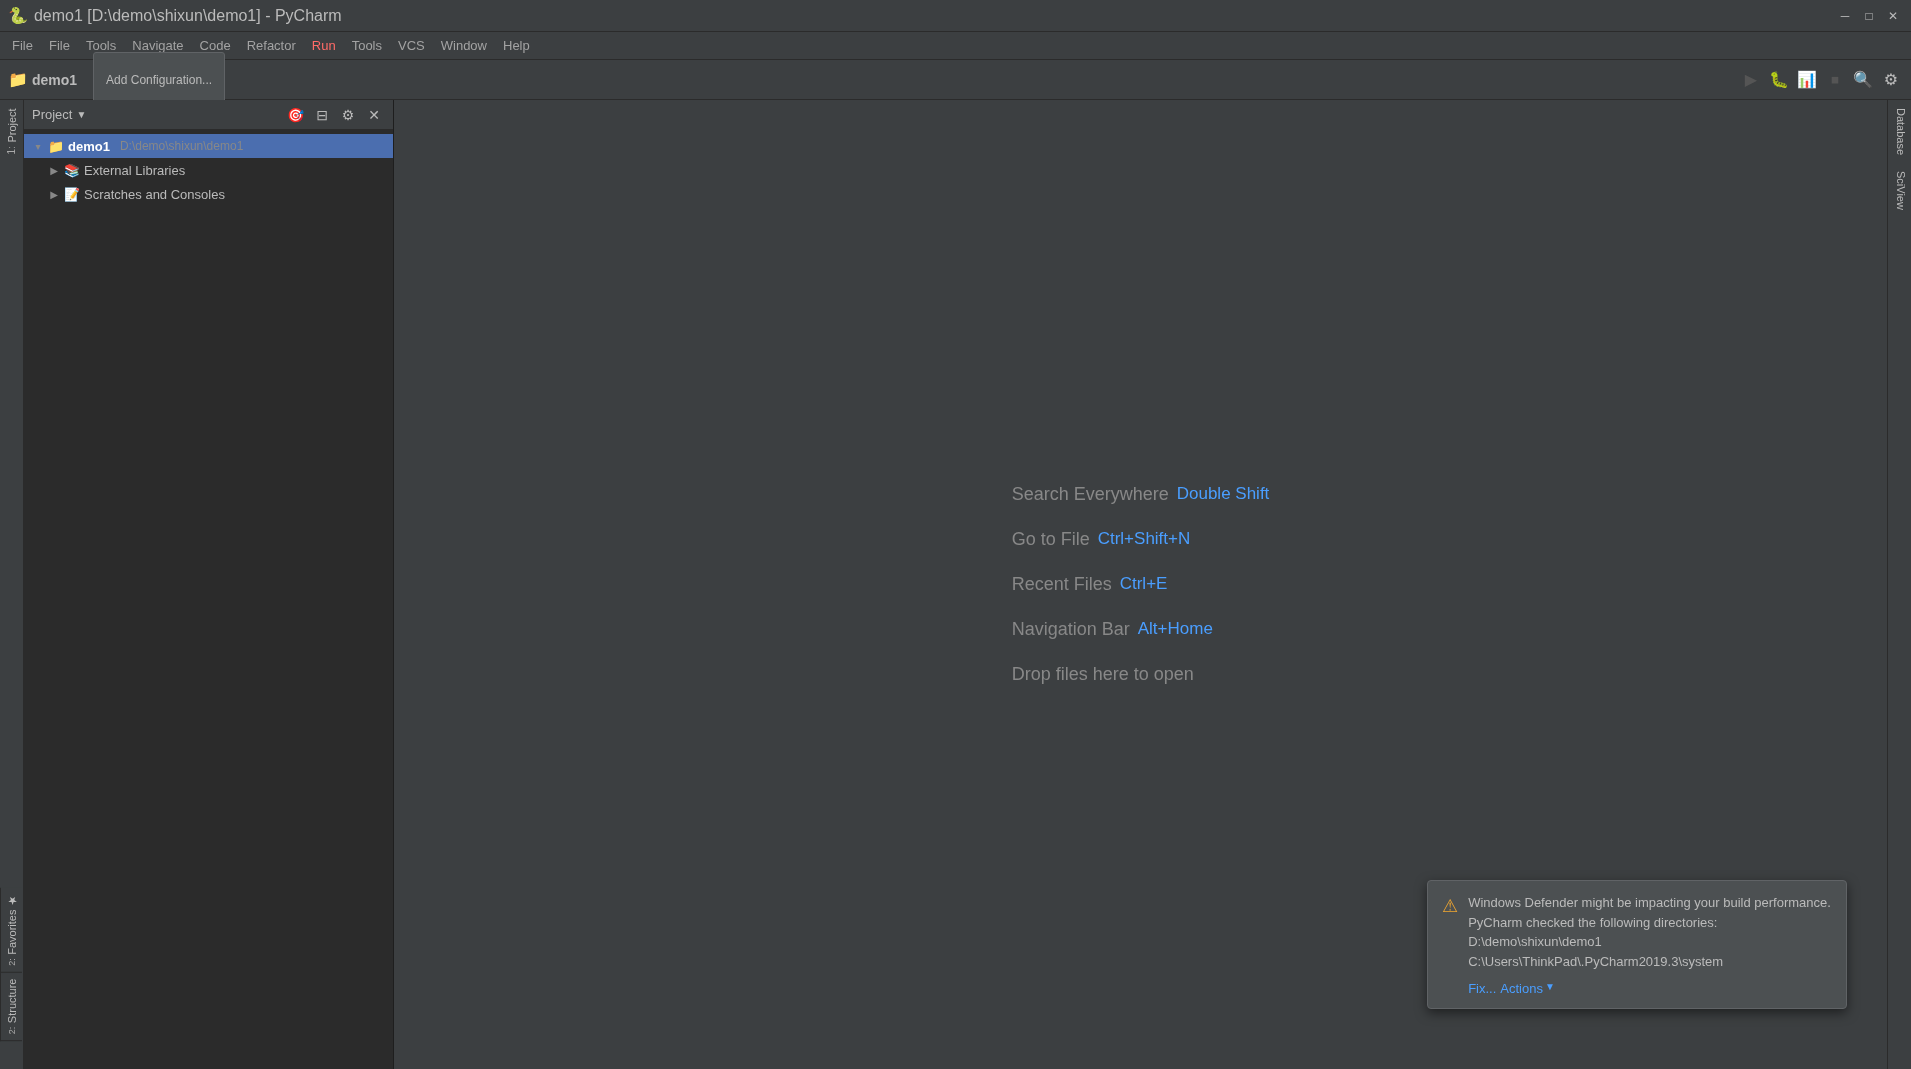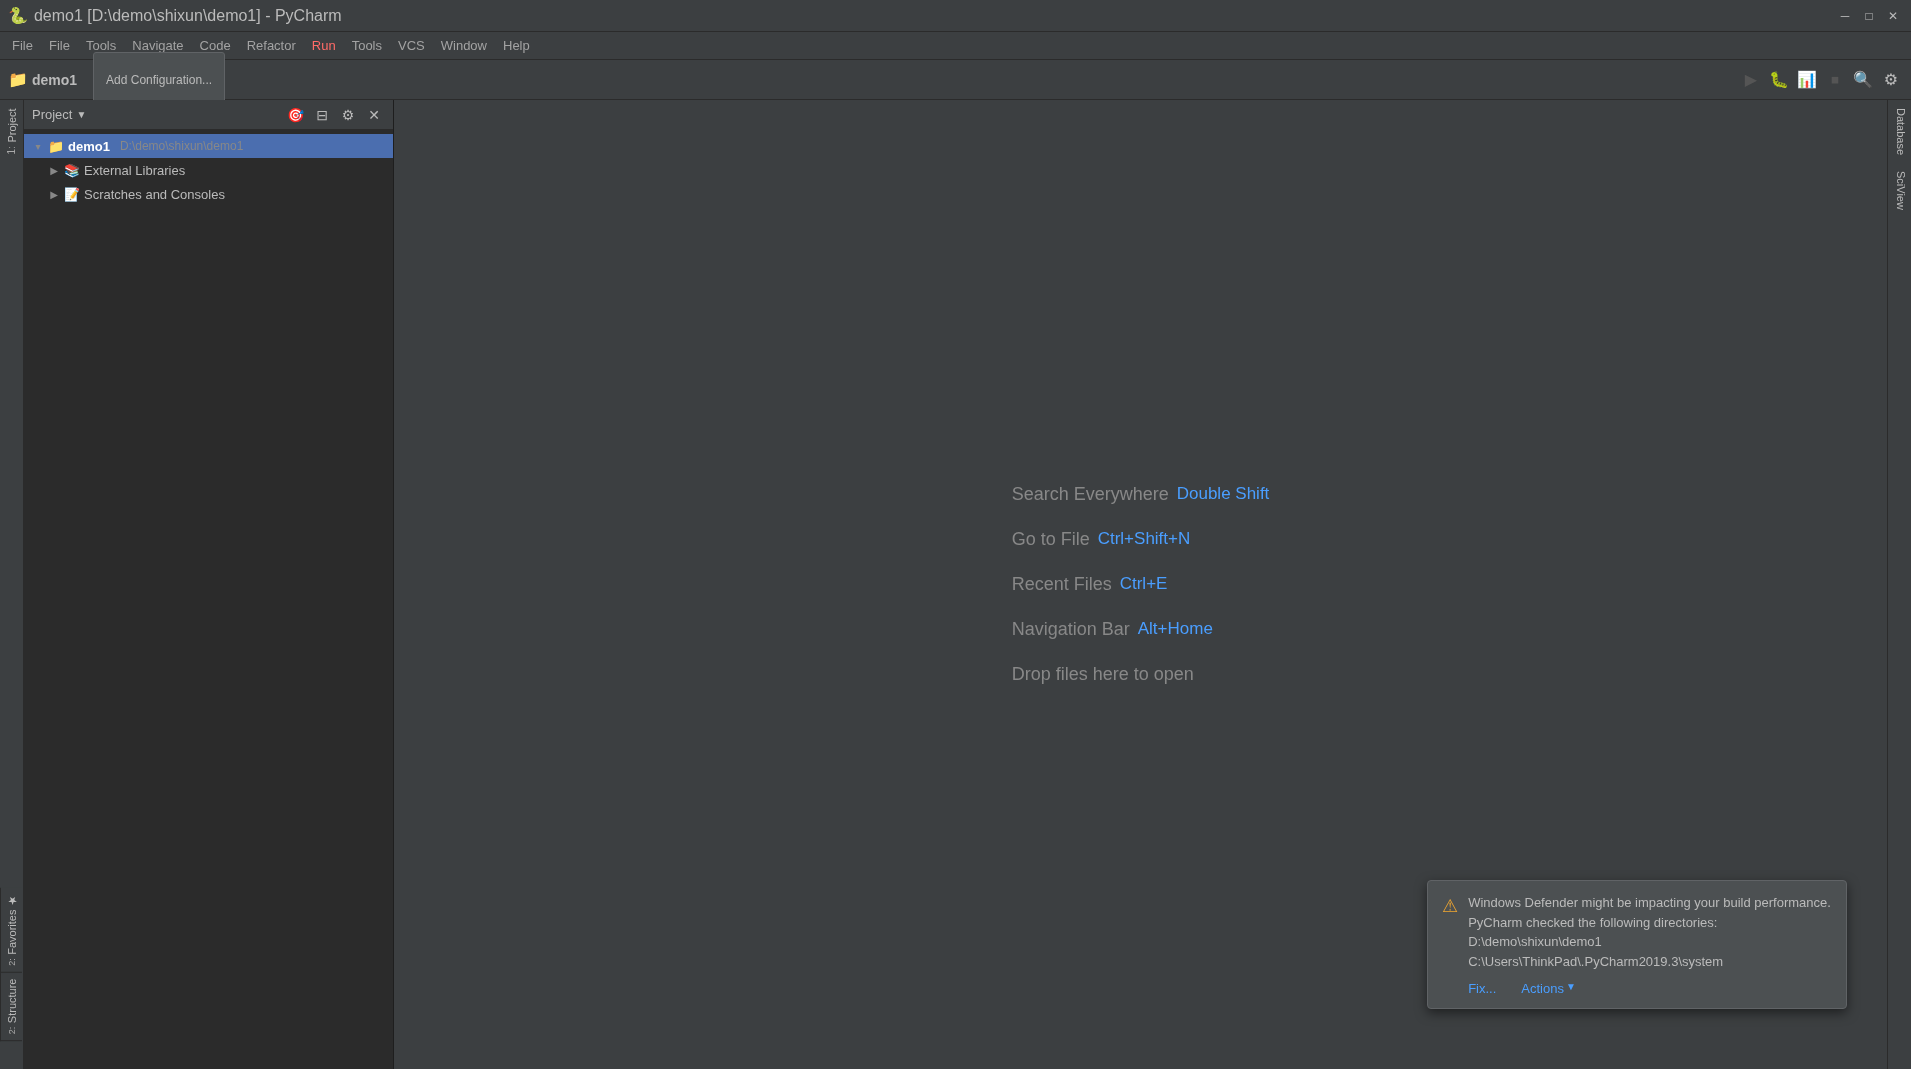--- a/index.html
+++ b/index.html
@@ -272,21 +272,21 @@
       flex-shrink: 0;
       margin-top: 2px;
     }
     #notification-text {
       color: #bbbbbb;
       font-size: 13px;
       line-height: 1.5;
     }
     #notification-actions {
       display: flex;
-      gap: 25px;
+      gap: 4px;
       margin-top: 10px;
       justify-content: flex-start;
     }
     .notif-btn {
       color: #4a9eff;
       cursor: pointer;
       font-size: 13px;
       background: none;
       border: none;
       padding: 0;

